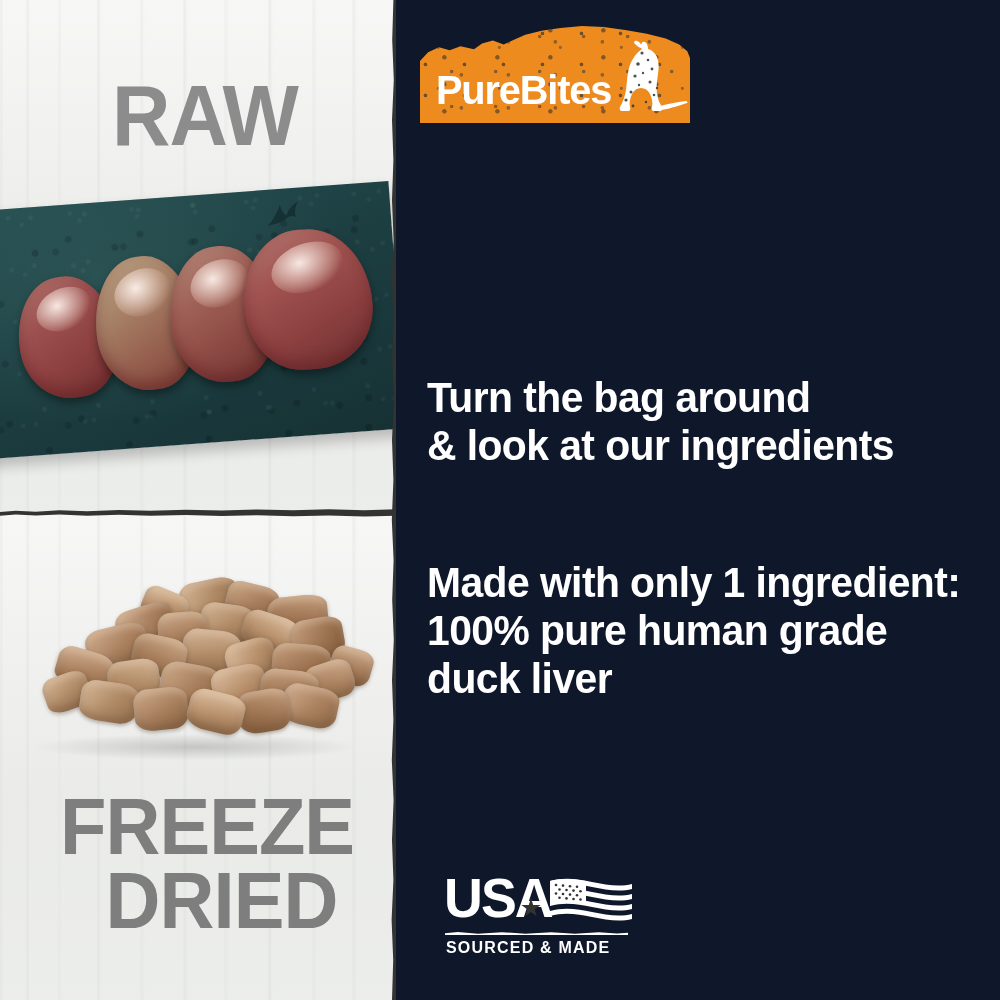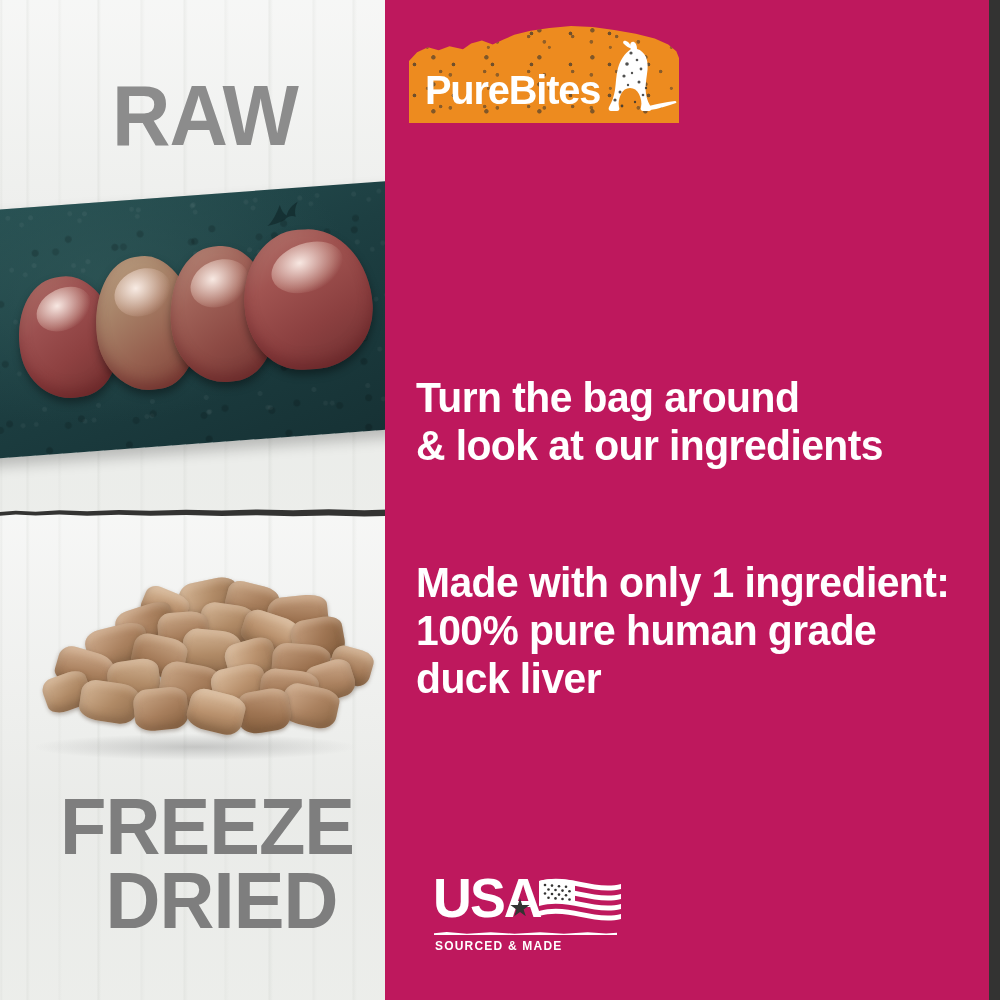--- a/index.html
+++ b/index.html
@@ -177,23 +177,23 @@
   }
   .chunk {
     position:absolute;
     border-radius:26% 34% 30% 38% / 34% 28% 36% 30%;
     box-shadow:0 2px 4px rgba(90,70,55,.40), inset 0 -5px 8px rgba(110,80,58,.42), inset 0 4px 7px rgba(228,202,176,.5);
   }
 
   
   #right-column {
     position:absolute;
-    left:385px; top:0;
+    left:396px; top:0;
     width:604px; height:1000px;
-    background:#be185d;
+    background:#0f172a;
   }
 
   
   #logo-banner {
     position:absolute;
     left:24px; top:26px;
     width:270px; height:97px;
   }
   #logo-shape {
     position:absolute; inset:0;
@@ -285,21 +285,21 @@
   #usa-rule {
     position:absolute;
     left:1px; top:60px;
     width:183px; height:3px;
     background:#ffffff;
     clip-path: polygon(0% 40%, 7% 0%, 18% 55%, 31% 5%, 44% 60%, 58% 8%, 71% 58%, 84% 6%, 94% 52%, 100% 25%, 100% 100%, 0% 100%);
   }
   #usa-tagline {
     position:absolute;
     left:2px; top:68px;
-    font-size:12px;
+    font-size:16px;
     font-weight:bold;
     color:#ffffff;
     letter-spacing:1.2px;
     line-height:1;
   }
 </style>
 </head>
 <body>
 
 <div id="stage">

